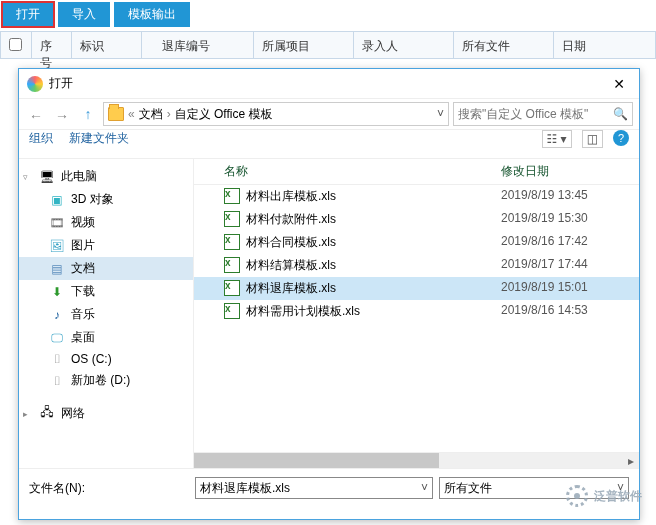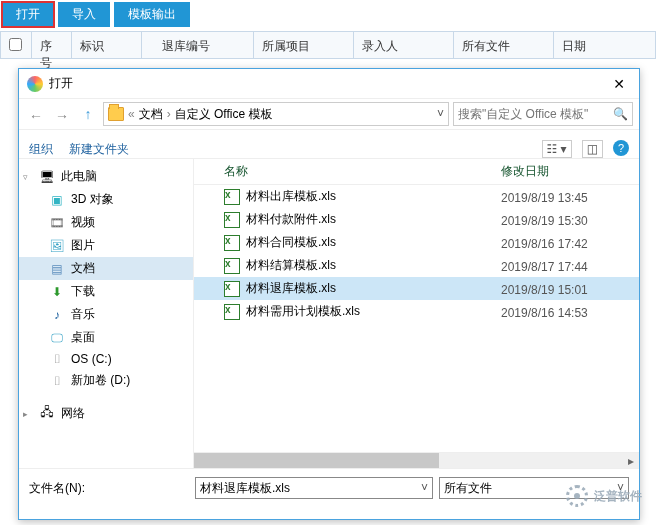--- a/index.html
+++ b/index.html
@@ -31,21 +31,21 @@
   .navbtn.active { color: #3a99d8; cursor: pointer; }
   .crumb { flex: 1; height: 24px; border: 1px solid #ccc; display: flex; align-items: center; padding: 0 4px; gap: 2px; background: #fff; }
   .crumb .folder-icon { width: 16px; height: 14px; background: #ffcc4d; border: 1px solid #e0a030; border-radius: 1px; position: relative; }
   .crumb .folder-icon::before { content:""; position:absolute; top:-4px; left:0; width:8px; height:4px; background:#ffcc4d; border:1px solid #e0a030; border-bottom:none; }
   .crumb .sep { color: #888; padding: 0 2px; }
   .crumb .drop { margin-left: auto; color: #555; }
   .searchbox { width: 180px; height: 24px; border: 1px solid #ccc; display: flex; align-items: center; padding: 0 4px; }
   .searchbox input { border: none; outline: none; flex: 1; color: #888; font-size: 12px; background: transparent; }
   .searchbox .sicon { color: #555; }
 
-  .dlg-toolbar { height: 30px; border-top: 1px solid #eee; border-bottom: 1px solid #eee; display: flex; align-items: flex-end; padding: 0 10px; gap: 16px; color: #2163a0; }
+  .dlg-toolbar { height: 30px; border-top: 1px solid #eee; border-bottom: 1px solid #eee; display: flex; align-items: flex-start; padding: 0 10px; gap: 16px; color: #2163a0; }
   .dlg-toolbar .tools { margin-left: auto; display: flex; gap: 10px; color: #555; }
   .view-btn { border: 1px solid #ccc; padding: 1px 4px; display: flex; align-items: center; gap: 2px; cursor: pointer; }
   .help-btn { width: 16px; height: 16px; border-radius: 50%; background: #2196d5; color: #fff; display: flex; align-items: center; justify-content: center; font-size: 11px; cursor: pointer; }
 
   .dlg-body { flex: 1; display: flex; overflow: hidden; }
   .nav-tree { width: 175px; border-right: 1px solid #eee; overflow-y: auto; padding: 6px 0; }
   .tree-item { display: flex; align-items: center; padding: 3px 8px 3px 30px; gap: 6px; cursor: pointer; }
   .tree-item.top { padding-left: 18px; }
   .tree-item.selected { background: #d8e8f4; }
   .ico { width: 16px; height: 14px; display: inline-flex; align-items: center; justify-content: center; font-size: 12px; }
@@ -59,21 +59,21 @@
   .ico-desk { color:#33a0c4; } .ico-desk::before { content:"🖵"; }
   .ico-drive { color:#888; } .ico-drive::before { content:"⌷"; }
   .ico-net::before { content:"🖧"; }
   .tree-caret { width: 10px; color: #888; font-size: 9px; margin-left: -14px; }
 
   .file-pane { flex: 1; display: flex; flex-direction: column; overflow: hidden; }
   .file-header { display: flex; border-bottom: 1px solid #eee; padding: 4px 8px 4px 30px; color: #14532d; }
   .fh-name { flex: 1; }
   .fh-date { width: 130px; }
   .file-list { flex: 1; overflow: auto; }
-  .file-row { display: flex; align-items: flex-end; padding: 3px 8px 3px 30px; cursor: pointer; }
+  .file-row { display: flex; align-items: flex-start; padding: 3px 8px 3px 30px; cursor: pointer; }
   .file-row.selected { background: #cce6f7; }
   .file-row .xls-icon { width: 16px; height: 16px; margin-right: 6px; position: relative; }
   .xls-icon::before { content:""; position:absolute; inset:0; background:#fff; border:1px solid #2d7d2d; }
   .xls-icon::after { content:"x"; position:absolute; left:1px; top:0; font-size:10px; color:#2d7d2d; font-weight:bold; }
   .file-row .fname { flex: 1; }
   .file-row .fdate { width: 130px; color: #555; }
   .hscroll { height: 16px; border-top: 1px solid #eee; position: relative; background: #f0f0f0; }
   .hscroll .thumb { position: absolute; left: 0; top: 0; height: 100%; width: 55%; background: #c8c8c8; }
   .hscroll .arrow { position: absolute; top: 0; width: 16px; height: 100%; display: flex; align-items: center; justify-content: center; color: #666; }
   .hscroll .ar { right: 0; }

